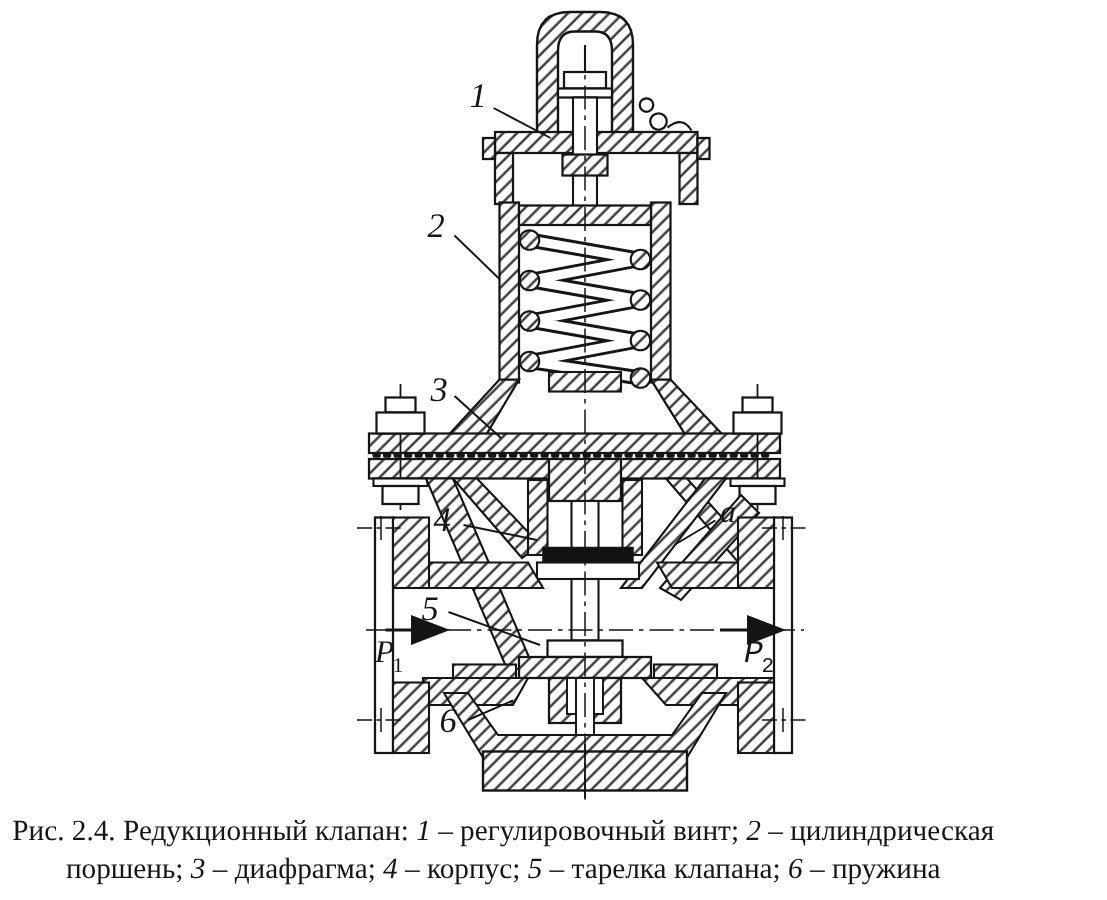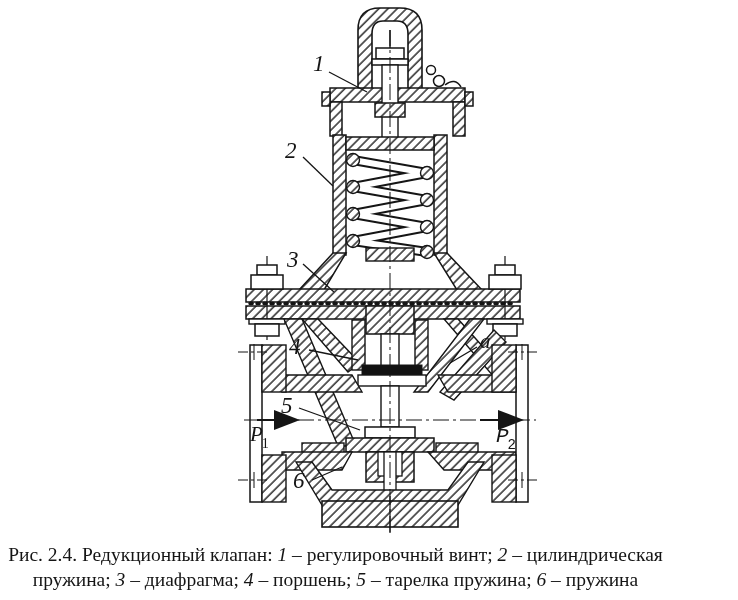--- a/index.html
+++ b/index.html
@@ -198,16 +198,16 @@
     <div class="lbl small" style="left:480px;top:331px;">a</div>
     <div class="lbl" style="left:281px;top:394px;">5</div>
     <div class="lbl" style="left:293px;top:469px;">6</div>
 
     <div class="plabel" style="left:250px;top:424px;text-align:center;"><i>P</i><sub>1</sub></div>
     <div class="plabel" style="left:496px;top:426px;font-family:Liberation Mono, monospace;"><i>P</i><sub>2</sub></div>
   </div>
 
   <div class="caption">
     <div><span>Рис. 2.4. Редукционный клапан: </span><i>1</i><span> – регулировочный винт; </span><i>2</i><span> – цилиндрическая</span></div>
-    <div><span>пружина; </span><i>3</i><span> – диафрагма; </span><i>4</i><span> – поршень; </span><i>5</i><span> – тарелка пружина; </span><i>6</i><span> – пружина</span></div>
+    <div><span>поршень; </span><i>3</i><span> – диафрагма; </span><i>4</i><span> – корпус; </span><i>5</i><span> – тарелка клапана; </span><i>6</i><span> – пружина</span></div>
   </div>
 
 </div>
 
 </body></html>

